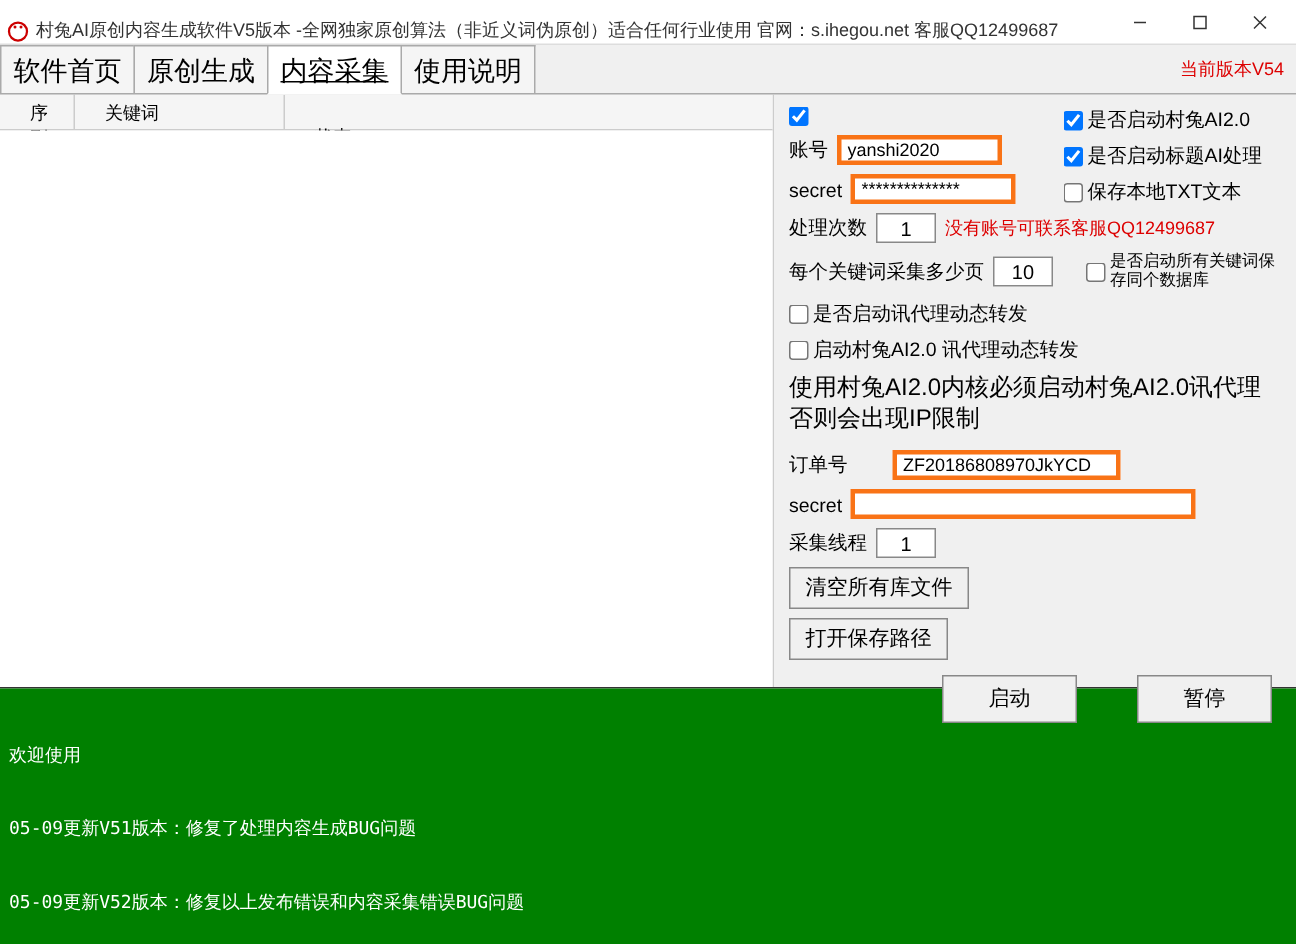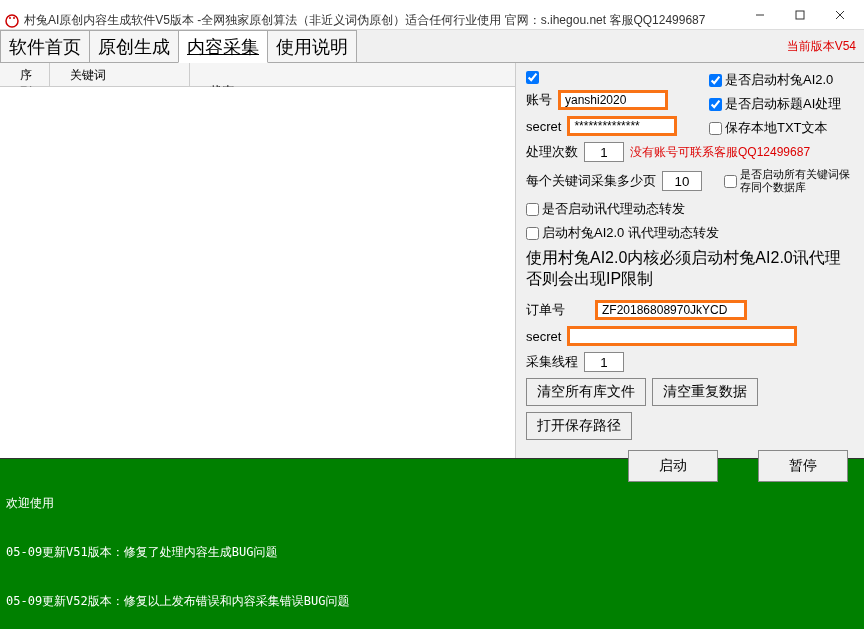--- a/index.html
+++ b/index.html
@@ -168,21 +168,20 @@
       <span class="lbl">secret</span>
       <input class="field-input w230" value="" style="">
     </div>
     <div class="row">
       <span class="lbl">采集线程</span>
       <input class="num-input" value="1" style="">
     </div>
 
     <div class="bottom-btns">
       <button class="btn">清空所有库文件</button>
-      <button class="btn">清空重复数据</button>
     </div>
     <div class="bottom-btns">
       <button class="btn">打开保存路径</button>
     </div>
     <div class="action-btns">
       <button class="btn">启动</button>
       <button class="btn">暂停</button>
     </div>
   </div>
 </div>

